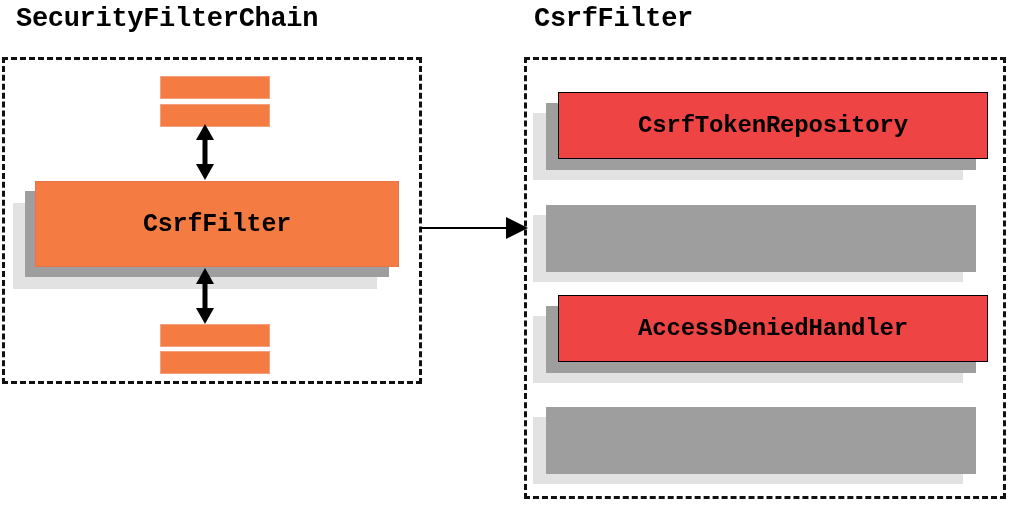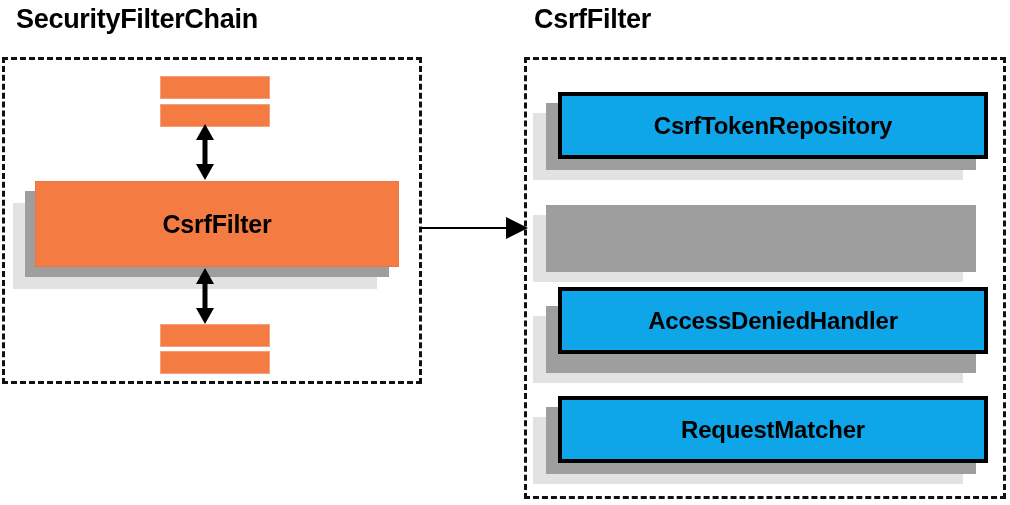--- a/index.html
+++ b/index.html
@@ -12,20 +12,21 @@
     height: 505px;
     font-family: "Liberation Sans", sans-serif;
     position: relative;
     overflow: hidden;
   }
   .stage {
     position: absolute;
     left: 0; top: 0;
     width: 890px;
     height: 505px;
+    font-family: Liberation Mono, monospace;
   }
 
   
   .panel-title {
     position: absolute;
     font-size: 27px;
     font-weight: bold;
     color: #000000;
     letter-spacing: -0.3px;
     white-space: nowrap;
@@ -87,22 +88,22 @@
     box-sizing: border-box;
     z-index: 3;
   }
   #bar-top-1    { left: 160px; top: 76px;  width: 110px; height: 23px; }
   #bar-top-2    { left: 160px; top: 104px; width: 110px; height: 23px; }
   #bar-bottom-1 { left: 160px; top: 324px; width: 110px; height: 23px; }
   #bar-bottom-2 { left: 160px; top: 351px; width: 110px; height: 23px; }
 
   
   .blue {
-    background: #0ea5e9;
-    border: 4px solid #000000;
+    background: #ef4444;
+    border: 1px solid #000000;
   }
   .blue-block {
     font-size: 24px;
     letter-spacing: -0.2px;
     width: 430px;
     height: 67px;
     left: 558px;
   }
   .blue-sd { width: 430px; height: 67px; left: 546px; }
   .blue-sl { width: 430px; height: 67px; left: 533px; }
@@ -159,19 +160,18 @@
 
   <div class="shadow-light blue-sl" style="top:113px"></div>
   <div class="shadow-dark blue-sd" style="top:103px"></div>
   <div class="block blue blue-block" style="top:92px">CsrfTokenRepository</div>
 
   <div class="shadow-light blue-sl" style="top:215px"></div>
   <div class="shadow-dark blue-sd" style="top:205px"></div>
 
   <div class="shadow-light blue-sl" style="top:316px"></div>
   <div class="shadow-dark blue-sd" style="top:306px"></div>
-  <div class="block blue blue-block" style="top:287px">AccessDeniedHandler</div>
+  <div class="block blue blue-block" style="top:295px">AccessDeniedHandler</div>
 
   <div class="shadow-light blue-sl" style="top:417px"></div>
   <div class="shadow-dark blue-sd" style="top:407px"></div>
-  <div class="block blue blue-block" style="top:396px">RequestMatcher</div>
 
 </div>
 
 </body></html>

